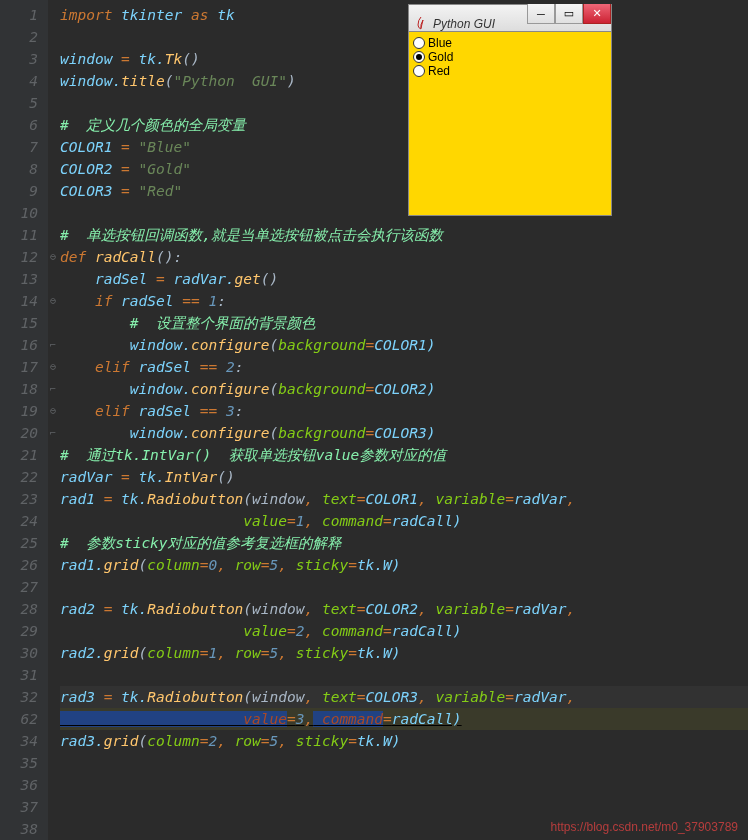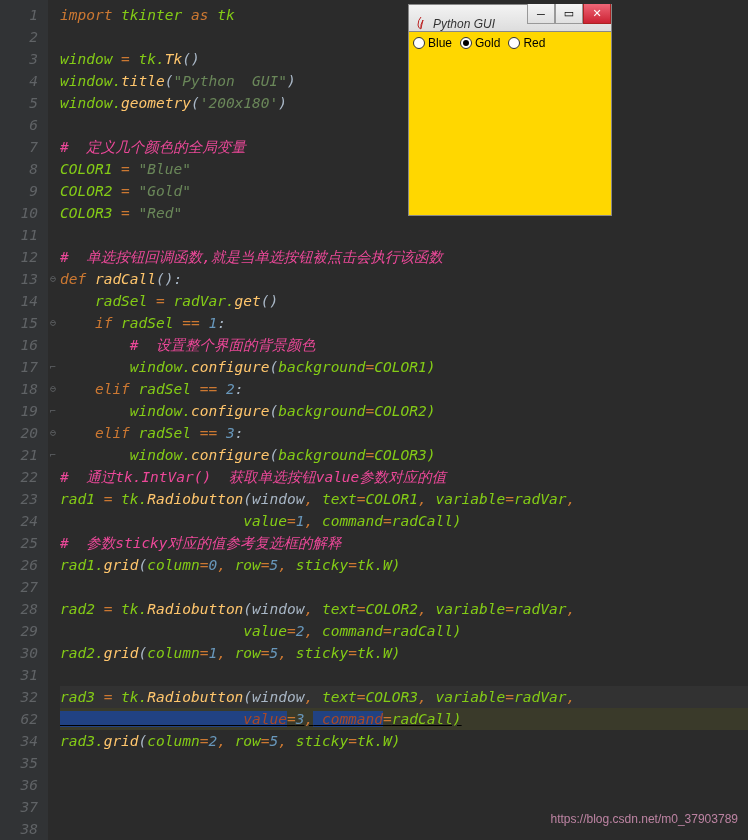--- a/index.html
+++ b/index.html
@@ -15,23 +15,23 @@
 }
 .editor { display: flex; width: 100%; height: 100%; }
 .gutter { width: 48px; background: #313335; color: #606366; text-align: right; padding: 4px 10px 4px 0; }
 .gutter div { height: 22px; line-height: 22px; }
 .code { flex: 1; padding: 4px 0 4px 12px; position: relative; }
 .line { height: 22px; line-height: 22px; white-space: pre; position: relative; }
 .line.hl { background: #323232; }
 .line.sel { background: #3a3a2a; text-decoration: underline; }
 .kw { color: #cc7832; }
 .str { color: #6a8759; }
-.var { color: #84cc16; }
+.var { color: #7dd3fc; }
 .num { color: #6897bb; }
-.com { color: #ec4899; }
+.com { color: #86efac; }
 .fn { color: #ffc66d; }
 .op { color: #cc7832; }
 .par { color: #a9b7c6; }
 .named { color: #84cc16; }
 .sel-param { color: #aa4926; background: #214283; }
 .fold-mark { position: absolute; left: -10px; color: #606366; font-size: 10px; font-style: normal; }
 .gui-win {
   position: absolute;
   left: 408px;
   top: 4px;
@@ -57,31 +57,32 @@
   background: #ffd700;
   border: 1px solid #888;
   border-top: none;
 }
 .radio-row {
   display: flex;
   background: #ffd700;
   padding: 4px 4px;
   font-family: 'Segoe UI', Arial, sans-serif;
   font-size: 12px;
+  flex-direction: column;
 }
 .radio-item { display: flex; align-items: center; margin-right: 8px; }
 .radio-circle {
   width: 12px; height: 12px; border-radius: 50%; border: 1px solid #333; background: #fff; margin-right: 3px; display: flex; align-items: center; justify-content: center;
 }
 .radio-circle.checked::after { content: ''; width: 6px; height: 6px; background: #000; border-radius: 50%; display: block; }
 .watermark {
   position: absolute;
-  bottom: 14px;
+  bottom: 6px;
   right: 10px;
-  color: #f9a8d4;
+  color: #ef4444;
   font-family: Arial, sans-serif;
   font-size: 12px;
   font-style: normal;
   opacity: 0.7;
 }
 </style>
 </head>
 <body>
 
 <div class="editor">
@@ -123,38 +124,38 @@
     <div>35</div>
     <div>36</div>
     <div>37</div>
     <div>38</div>
   </div>
   <div class="code">
     <div class="line"><span class="kw">import</span><span class="var"> tkinter </span><span class="kw">as</span><span class="var"> tk</span></div>
     <div class="line"></div>
     <div class="line"><span class="var">window </span><span class="op">=</span><span class="var"> tk.</span><span class="fn">Tk</span><span class="par">()</span></div>
     <div class="line"><span class="var">window.</span><span class="fn">title</span><span class="par">(</span><span class="str">"Python  GUI"</span><span class="par">)</span></div>
-    <div class="line"><span class="var">window.</span><span class="fn">geometry</span><span class="par">(</span><span class="str">'200x180'</span><span class="par">)</span></div>
     <div class="line"></div>
     <div class="line"><span class="com">#  定义几个颜色的全局变量</span></div>
     <div class="line"><span class="var">COLOR1 </span><span class="op">=</span><span class="str"> "Blue"</span></div>
     <div class="line"><span class="var">COLOR2 </span><span class="op">=</span><span class="str"> "Gold"</span></div>
     <div class="line"><span class="var">COLOR3 </span><span class="op">=</span><span class="str"> "Red"</span></div>
     <div class="line"></div>
     <div class="line"><span class="com">#  单选按钮回调函数,就是当单选按钮被点击会执行该函数</span></div>
     <div class="line"><span class="fold-mark">⊖</span><span class="kw">def </span><span class="fn">radCall</span><span class="par">():</span></div>
     <div class="line"><span class="var">    radSel </span><span class="op">=</span><span class="var"> radVar.</span><span class="fn">get</span><span class="par">()</span></div>
     <div class="line"><span class="fold-mark">⊖</span><span class="kw">    if </span><span class="var">radSel </span><span class="op">==</span><span class="num"> 1</span><span class="par">:</span></div>
     <div class="line"><span class="com">        #  设置整个界面的背景颜色</span></div>
     <div class="line"><span class="fold-mark">⌐</span><span class="var">        window.</span><span class="fn">configure</span><span class="par">(</span><span class="named">background</span><span class="op">=</span><span class="var">COLOR1)</span></div>
     <div class="line"><span class="fold-mark">⊖</span><span class="kw">    elif </span><span class="var">radSel </span><span class="op">==</span><span class="num"> 2</span><span class="par">:</span></div>
     <div class="line"><span class="fold-mark">⌐</span><span class="var">        window.</span><span class="fn">configure</span><span class="par">(</span><span class="named">background</span><span class="op">=</span><span class="var">COLOR2)</span></div>
     <div class="line"><span class="fold-mark">⊖</span><span class="kw">    elif </span><span class="var">radSel </span><span class="op">==</span><span class="num"> 3</span><span class="par">:</span></div>
     <div class="line"><span class="fold-mark">⌐</span><span class="var">        window.</span><span class="fn">configure</span><span class="par">(</span><span class="named">background</span><span class="op">=</span><span class="var">COLOR3)</span></div>
     <div class="line"><span class="com">#  通过tk.IntVar()  获取单选按钮value参数对应的值</span></div>
+    <div class="line"><span class="var">radVar </span><span class="op">=</span><span class="var"> tk.</span><span class="fn">IntVar</span><span class="par">()</span></div>
     <div class="line"><span class="var">rad1 </span><span class="op">=</span><span class="var"> tk.</span><span class="fn">Radiobutton</span><span class="par">(window</span><span class="op">,</span><span class="named"> text</span><span class="op">=</span><span class="var">COLOR1</span><span class="op">,</span><span class="named"> variable</span><span class="op">=</span><span class="var">radVar</span><span class="op">,</span></div>
     <div class="line"><span class="named">                     value</span><span class="op">=</span><span class="num">1</span><span class="op">,</span><span class="named"> command</span><span class="op">=</span><span class="var">radCall)</span></div>
     <div class="line"><span class="com">#  参数sticky对应的值参考复选框的解释</span></div>
     <div class="line"><span class="var">rad1.</span><span class="fn">grid</span><span class="par">(</span><span class="named">column</span><span class="op">=</span><span class="num">0</span><span class="op">,</span><span class="named"> row</span><span class="op">=</span><span class="num">5</span><span class="op">,</span><span class="named"> sticky</span><span class="op">=</span><span class="var">tk.W)</span></div>
     <div class="line"></div>
     <div class="line"><span class="var">rad2 </span><span class="op">=</span><span class="var"> tk.</span><span class="fn">Radiobutton</span><span class="par">(window</span><span class="op">,</span><span class="named"> text</span><span class="op">=</span><span class="var">COLOR2</span><span class="op">,</span><span class="named"> variable</span><span class="op">=</span><span class="var">radVar</span><span class="op">,</span></div>
     <div class="line"><span class="named">                     value</span><span class="op">=</span><span class="num">2</span><span class="op">,</span><span class="named"> command</span><span class="op">=</span><span class="var">radCall)</span></div>
     <div class="line"><span class="var">rad2.</span><span class="fn">grid</span><span class="par">(</span><span class="named">column</span><span class="op">=</span><span class="num">1</span><span class="op">,</span><span class="named"> row</span><span class="op">=</span><span class="num">5</span><span class="op">,</span><span class="named"> sticky</span><span class="op">=</span><span class="var">tk.W)</span></div>
     <div class="line"></div>
     <div class="line hl"><span class="var">rad3 </span><span class="op">=</span><span class="var"> tk.</span><span class="fn">Radiobutton</span><span class="par">(window</span><span class="op">,</span><span class="named"> text</span><span class="op">=</span><span class="var">COLOR3</span><span class="op">,</span><span class="named"> variable</span><span class="op">=</span><span class="var">radVar</span><span class="op">,</span></div>

